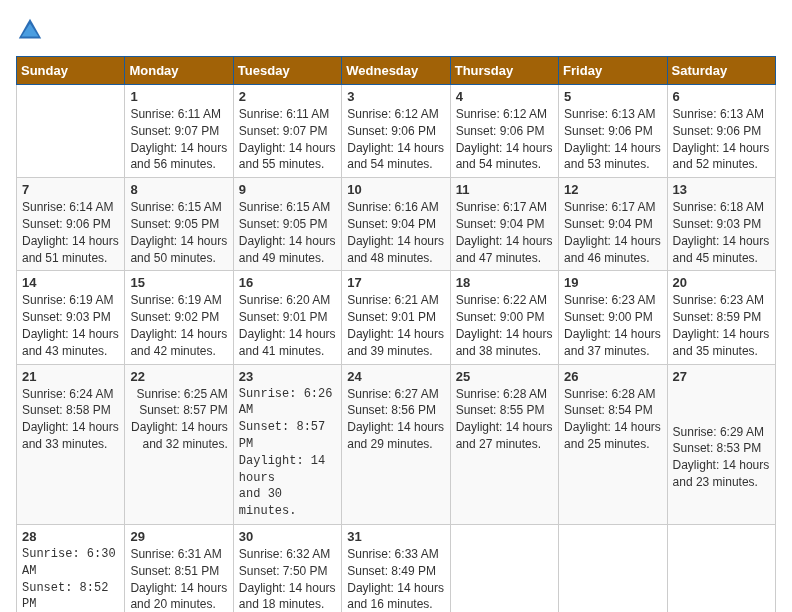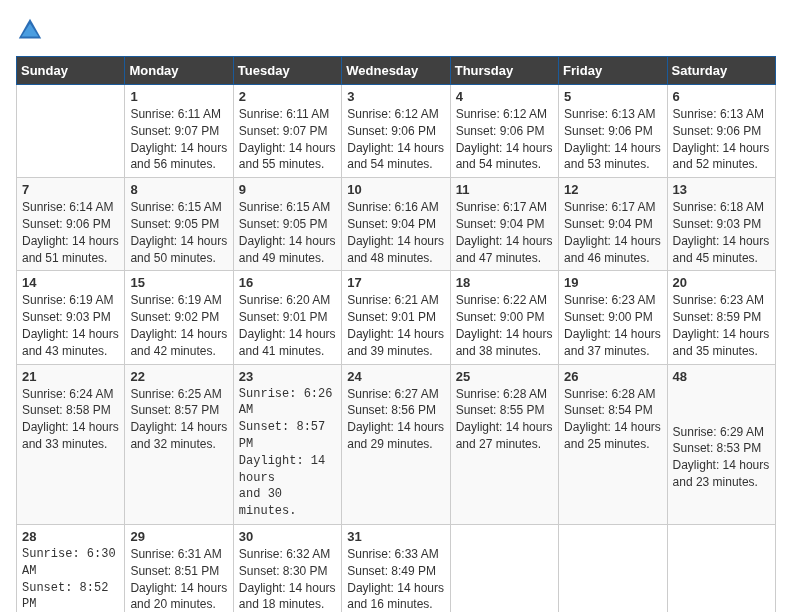--- a/index.html
+++ b/index.html
@@ -53,21 +53,21 @@
       font-size: 14px;
       color: #555;
       margin-top: 2px;
     }
     .calendar {
       width: 100%;
       border-collapse: collapse;
       border: 1px solid #ccc;
     }
     .calendar th {
-      background-color: #404040;
+      background-color: #a16207;
       color: white;
       font-size: 13px;
       font-weight: bold;
       padding: 6px 4px;
       text-align: left;
       border: 1px solid #1a5a9a;
     }
     .calendar td {
       vertical-align: top;
       border: 1px solid #ccc;
@@ -278,21 +278,21 @@
       <tr>
         <td>
           <span class="day-num">21</span>
           <div class="day-info" style="white-space: pre-line;">Sunrise: 6:24 AM
 Sunset: 8:58 PM
 Daylight: 14 hours
 and 33 minutes.</div>
         </td>
         <td>
           <span class="day-num">22</span>
-          <div class="day-info" style="white-space: pre-line;">Sunrise: 6:25 AM
+          <div class="day-info" style="white-space: pre-line; text-align: right;">Sunrise: 6:25 AM
 Sunset: 8:57 PM
 Daylight: 14 hours
 and 32 minutes.</div>
         </td>
         <td>
           <span class="day-num">23</span>
           <div class="day-info" style="white-space: pre-line; font-family: Liberation Mono, monospace;">Sunrise: 6:26 AM
 Sunset: 8:57 PM
 Daylight: 14 hours
 and 30 minutes.</div>
@@ -312,21 +312,21 @@
 and 27 minutes.</div>
         </td>
         <td>
           <span class="day-num">26</span>
           <div class="day-info" style="white-space: pre-line;">Sunrise: 6:28 AM
 Sunset: 8:54 PM
 Daylight: 14 hours
 and 25 minutes.</div>
         </td>
         <td>
-          <span class="day-num">48</span>
+          <span class="day-num">27</span>
           <div class="day-info" style="white-space: pre-line; margin-top: 40px;">Sunrise: 6:29 AM
 Sunset: 8:53 PM
 Daylight: 14 hours
 and 23 minutes.</div>
         </td>
       </tr>
       <tr>
         <td>
           <span class="day-num">28</span>
           <div class="day-info" style="white-space: pre-line; font-family: Liberation Mono, monospace;">Sunrise: 6:30 AM
@@ -337,21 +337,21 @@
         <td>
           <span class="day-num">29</span>
           <div class="day-info" style="white-space: pre-line;">Sunrise: 6:31 AM
 Sunset: 8:51 PM
 Daylight: 14 hours
 and 20 minutes.</div>
         </td>
         <td>
           <span class="day-num">30</span>
           <div class="day-info" style="white-space: pre-line;">Sunrise: 6:32 AM
-Sunset: 8:30 PM
+Sunset: 7:50 PM
 Daylight: 14 hours
 and 18 minutes.</div>
         </td>
         <td>
           <span class="day-num">31</span>
           <div class="day-info" style="white-space: pre-line;">Sunrise: 6:33 AM
 Sunset: 8:49 PM
 Daylight: 14 hours
 and 16 minutes.</div>
         </td>

